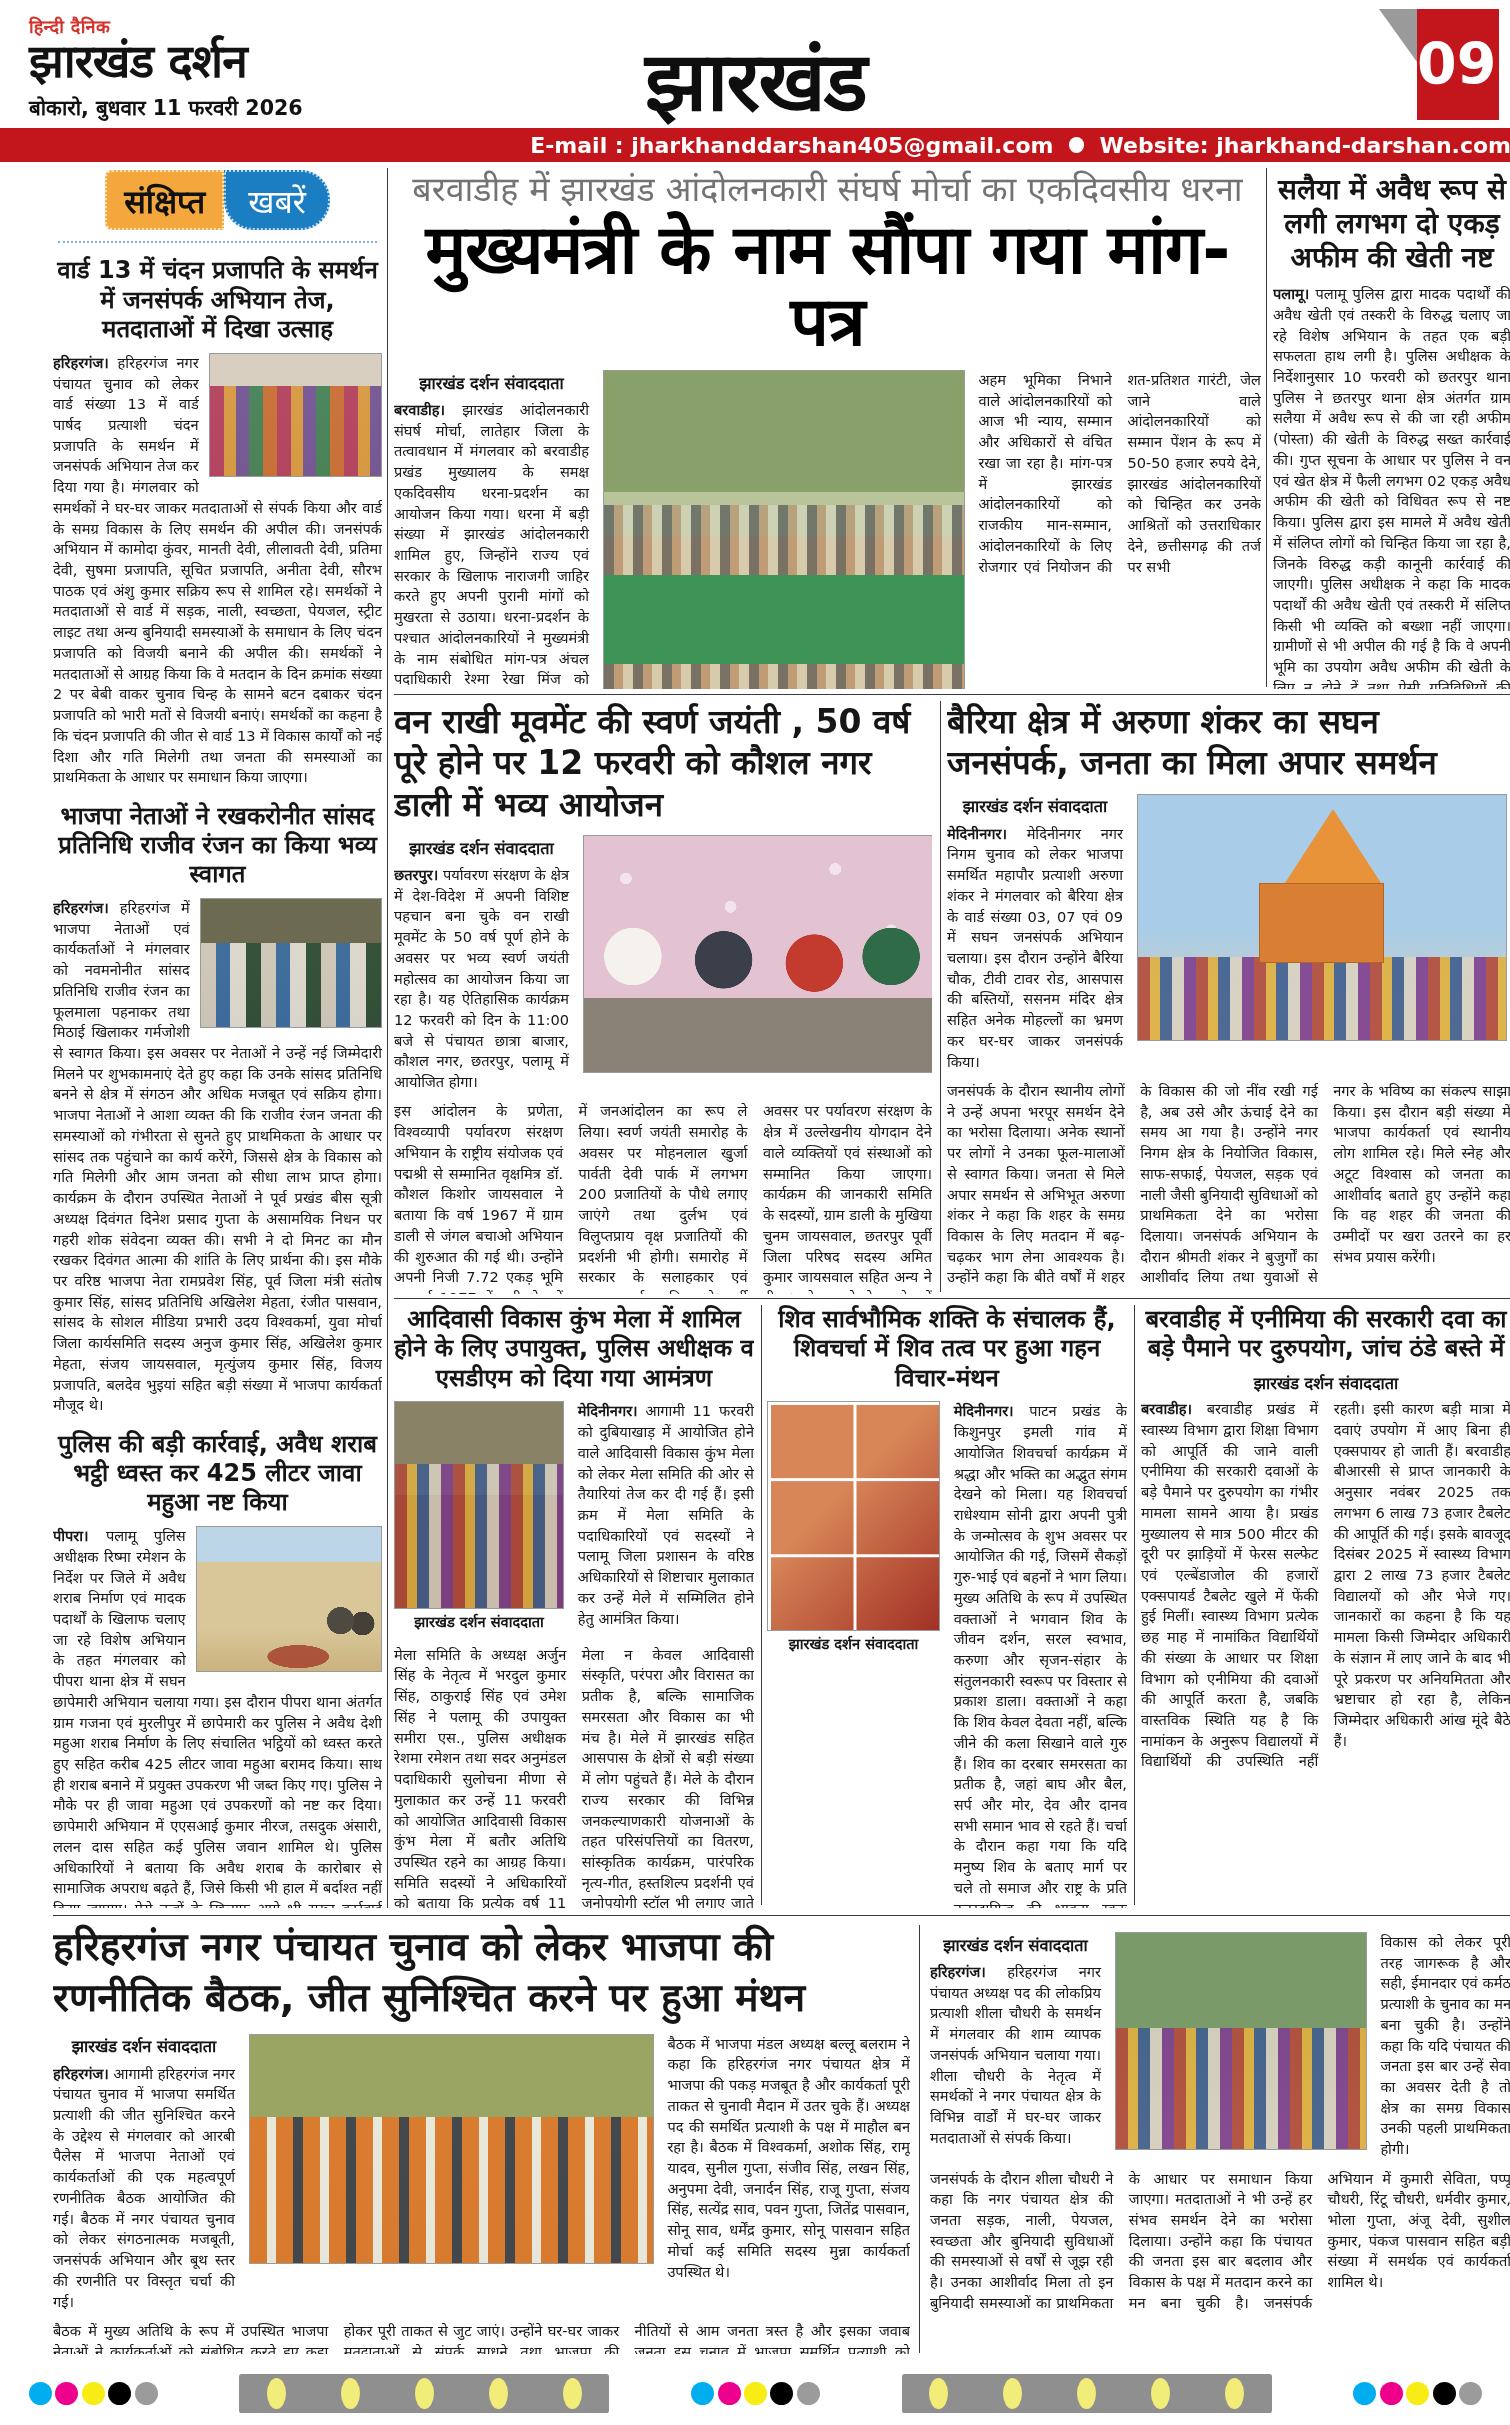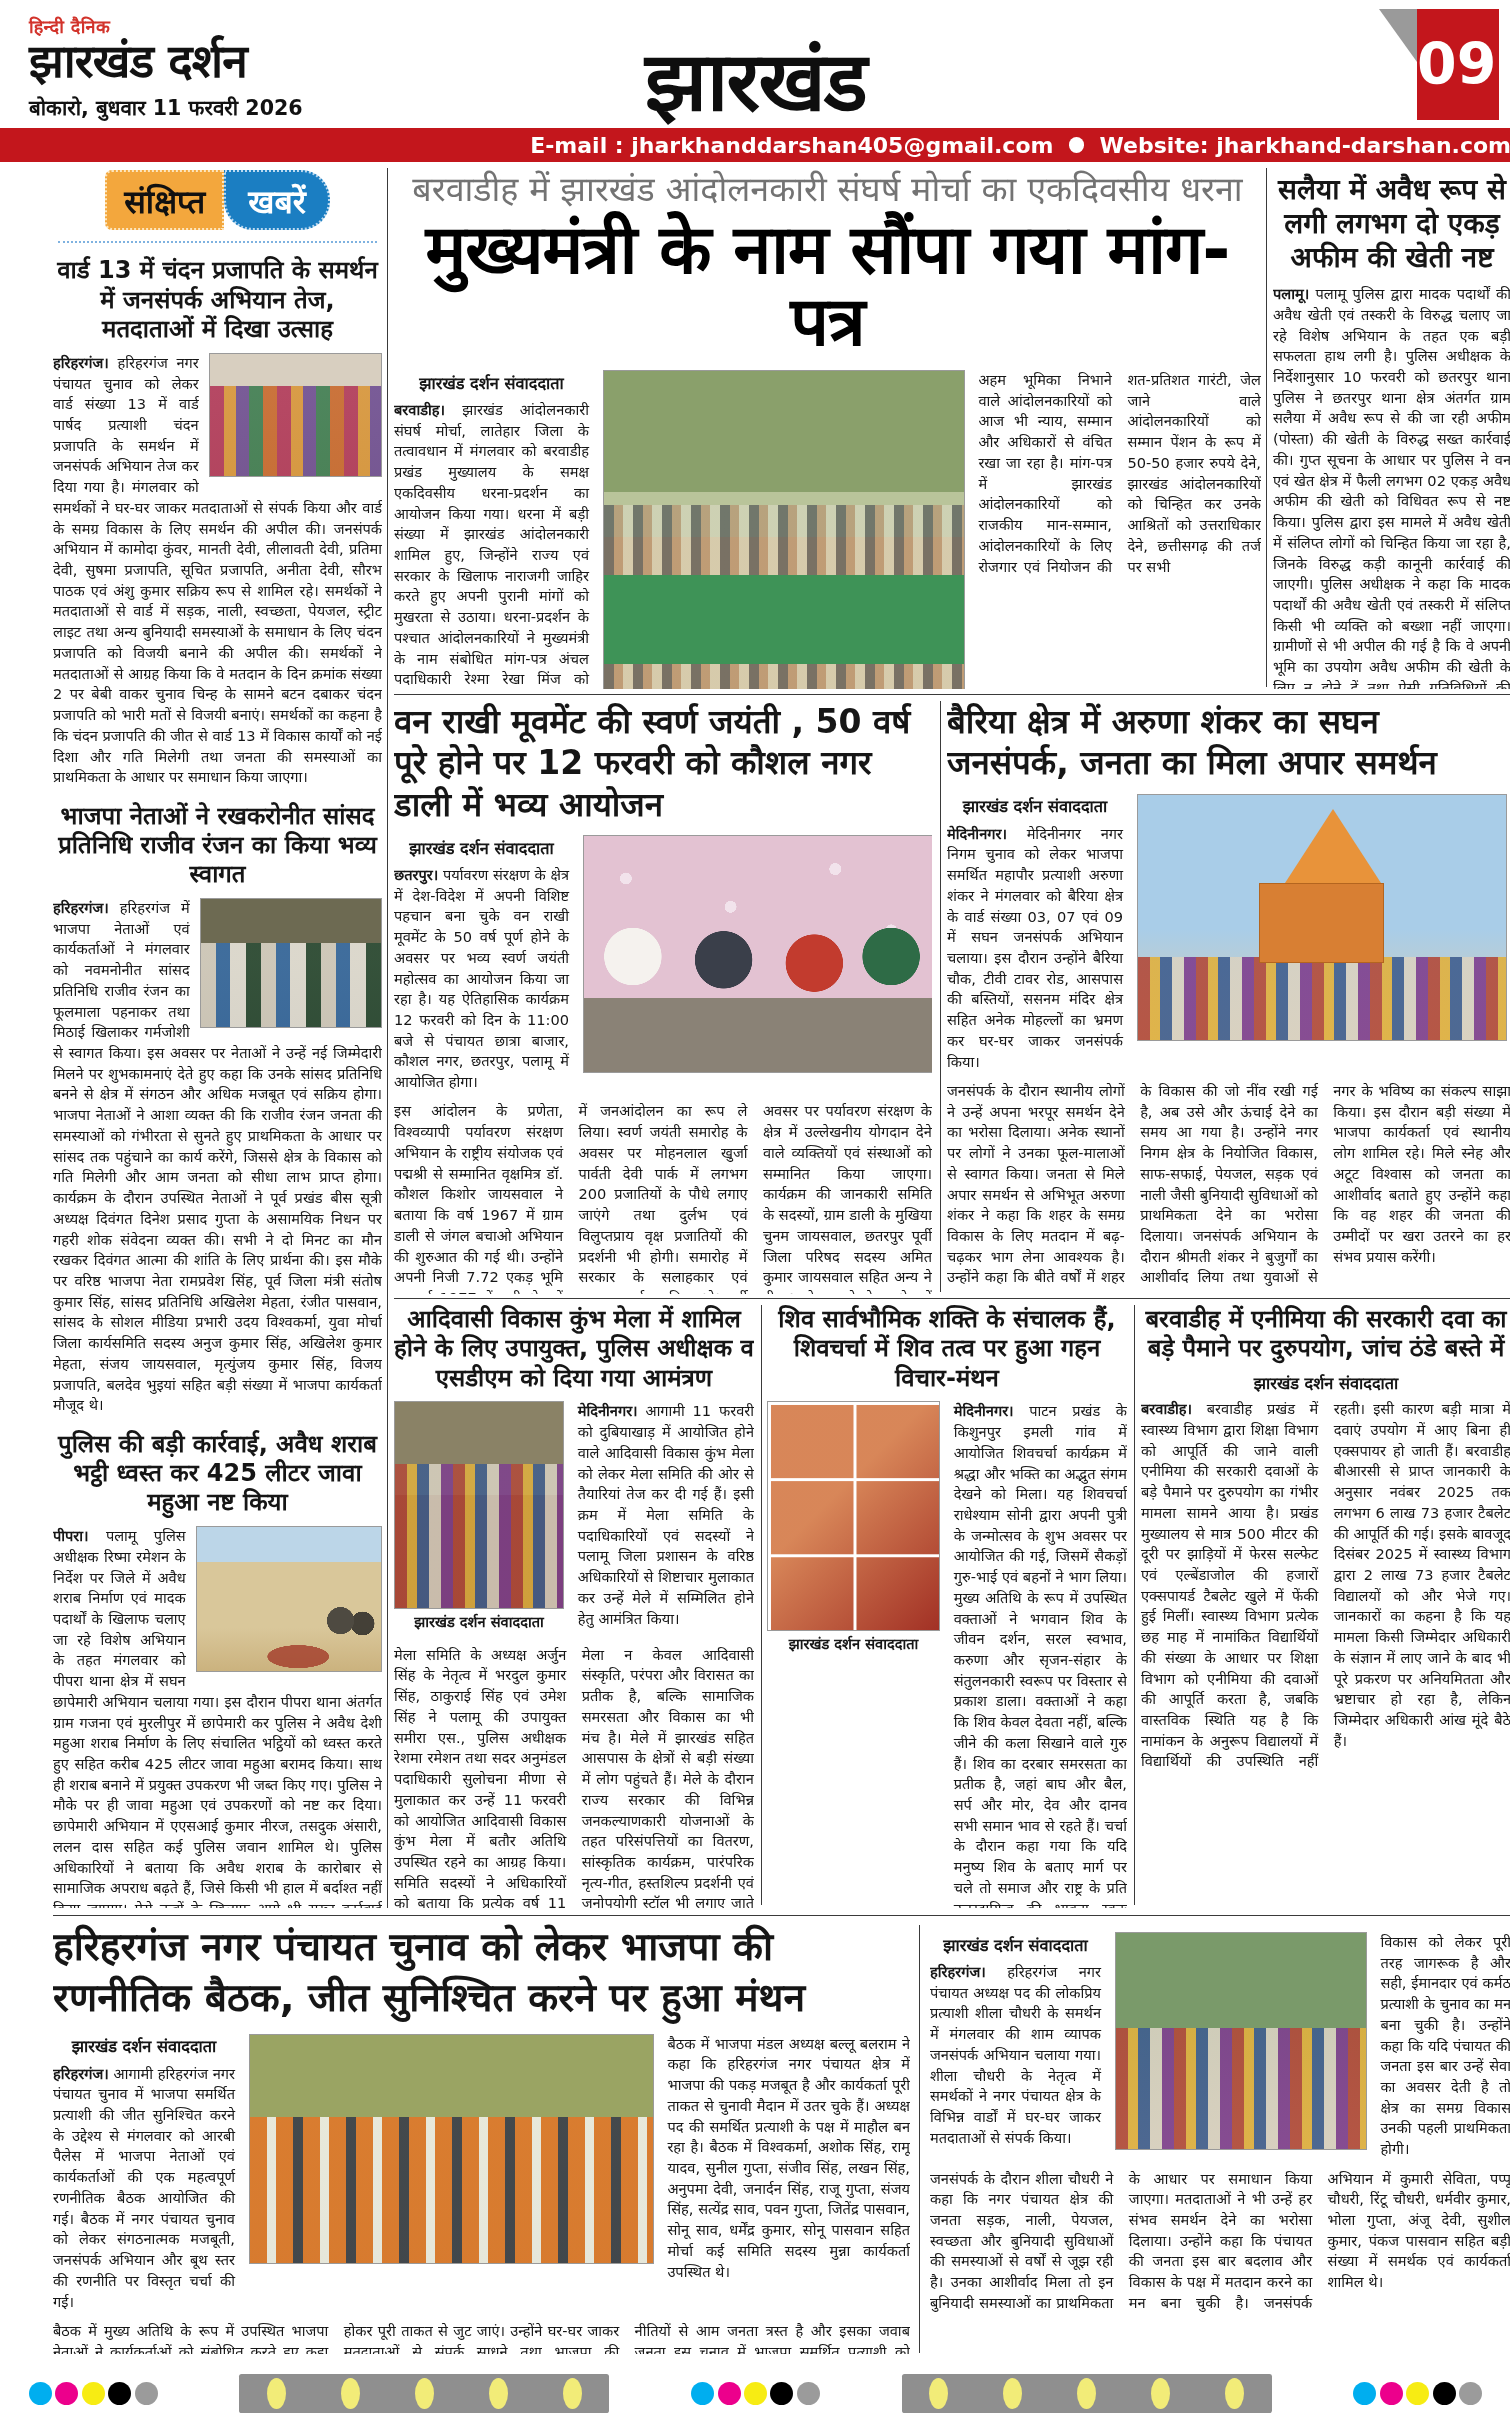--- a/index.html
+++ b/index.html
@@ -45,21 +45,21 @@
   .a-anemia{left:1141px;top:1305px;width:370px;height:603px}
   .a-bl{left:53px;top:1922px;width:857px;height:432px}
   .a-br{left:930px;top:1932px;width:581px;height:421px}
   
   .vrule{position:absolute;width:0;border-left:1.7px solid #3a3a3a}
   .hrule{position:absolute;height:0;border-top:1.7px solid #3a3a3a}
   
   .badge{display:flex;justify-content:center;align-items:center;margin:1.7px 5.1px 5.1px;border-bottom:2.6px dotted #7fb2e0;padding-bottom:10.3px}
   .badge-orange{background:#f3a73d;color:#111;font-size:32px;font-weight:800;padding:6.9px 17px;
                 border:2.6px dotted #fde6bd;border-radius:6.9px 0 0 6.9px}
-  .badge-blue{background:#1b7ec2;color:#fff;font-size:32px;font-weight:700;padding:6.9px 22px;
+  .badge-blue{background:#1b7ec2;color:#fff;font-size:32px;font-weight:400;padding:6.9px 22px;
               border-radius:0 29px 29px 29px;border:2.6px dotted #bcd9f0}
   
   .kicker{font-size:34px;font-weight:400;color:#737373;text-align:center;line-height:1.15;margin:1.7px 0 5.1px}
   .mainhead{font-size:68px;font-weight:800;color:#000;text-align:center;line-height:1.06;letter-spacing:-0.9px;margin:5.1px 0 12px}
   .row{display:flex;gap:13.7px}
   .main-col1{width:195px;flex:none}
   .main-col3{flex:1}
   
   .ph{position:relative;border:0.9px solid #9a9a9a;overflow:hidden;flex:none;background:#cfc8b8}
   .ph i{position:absolute;left:0;right:0;bottom:0;height:56%;opacity:.9;

